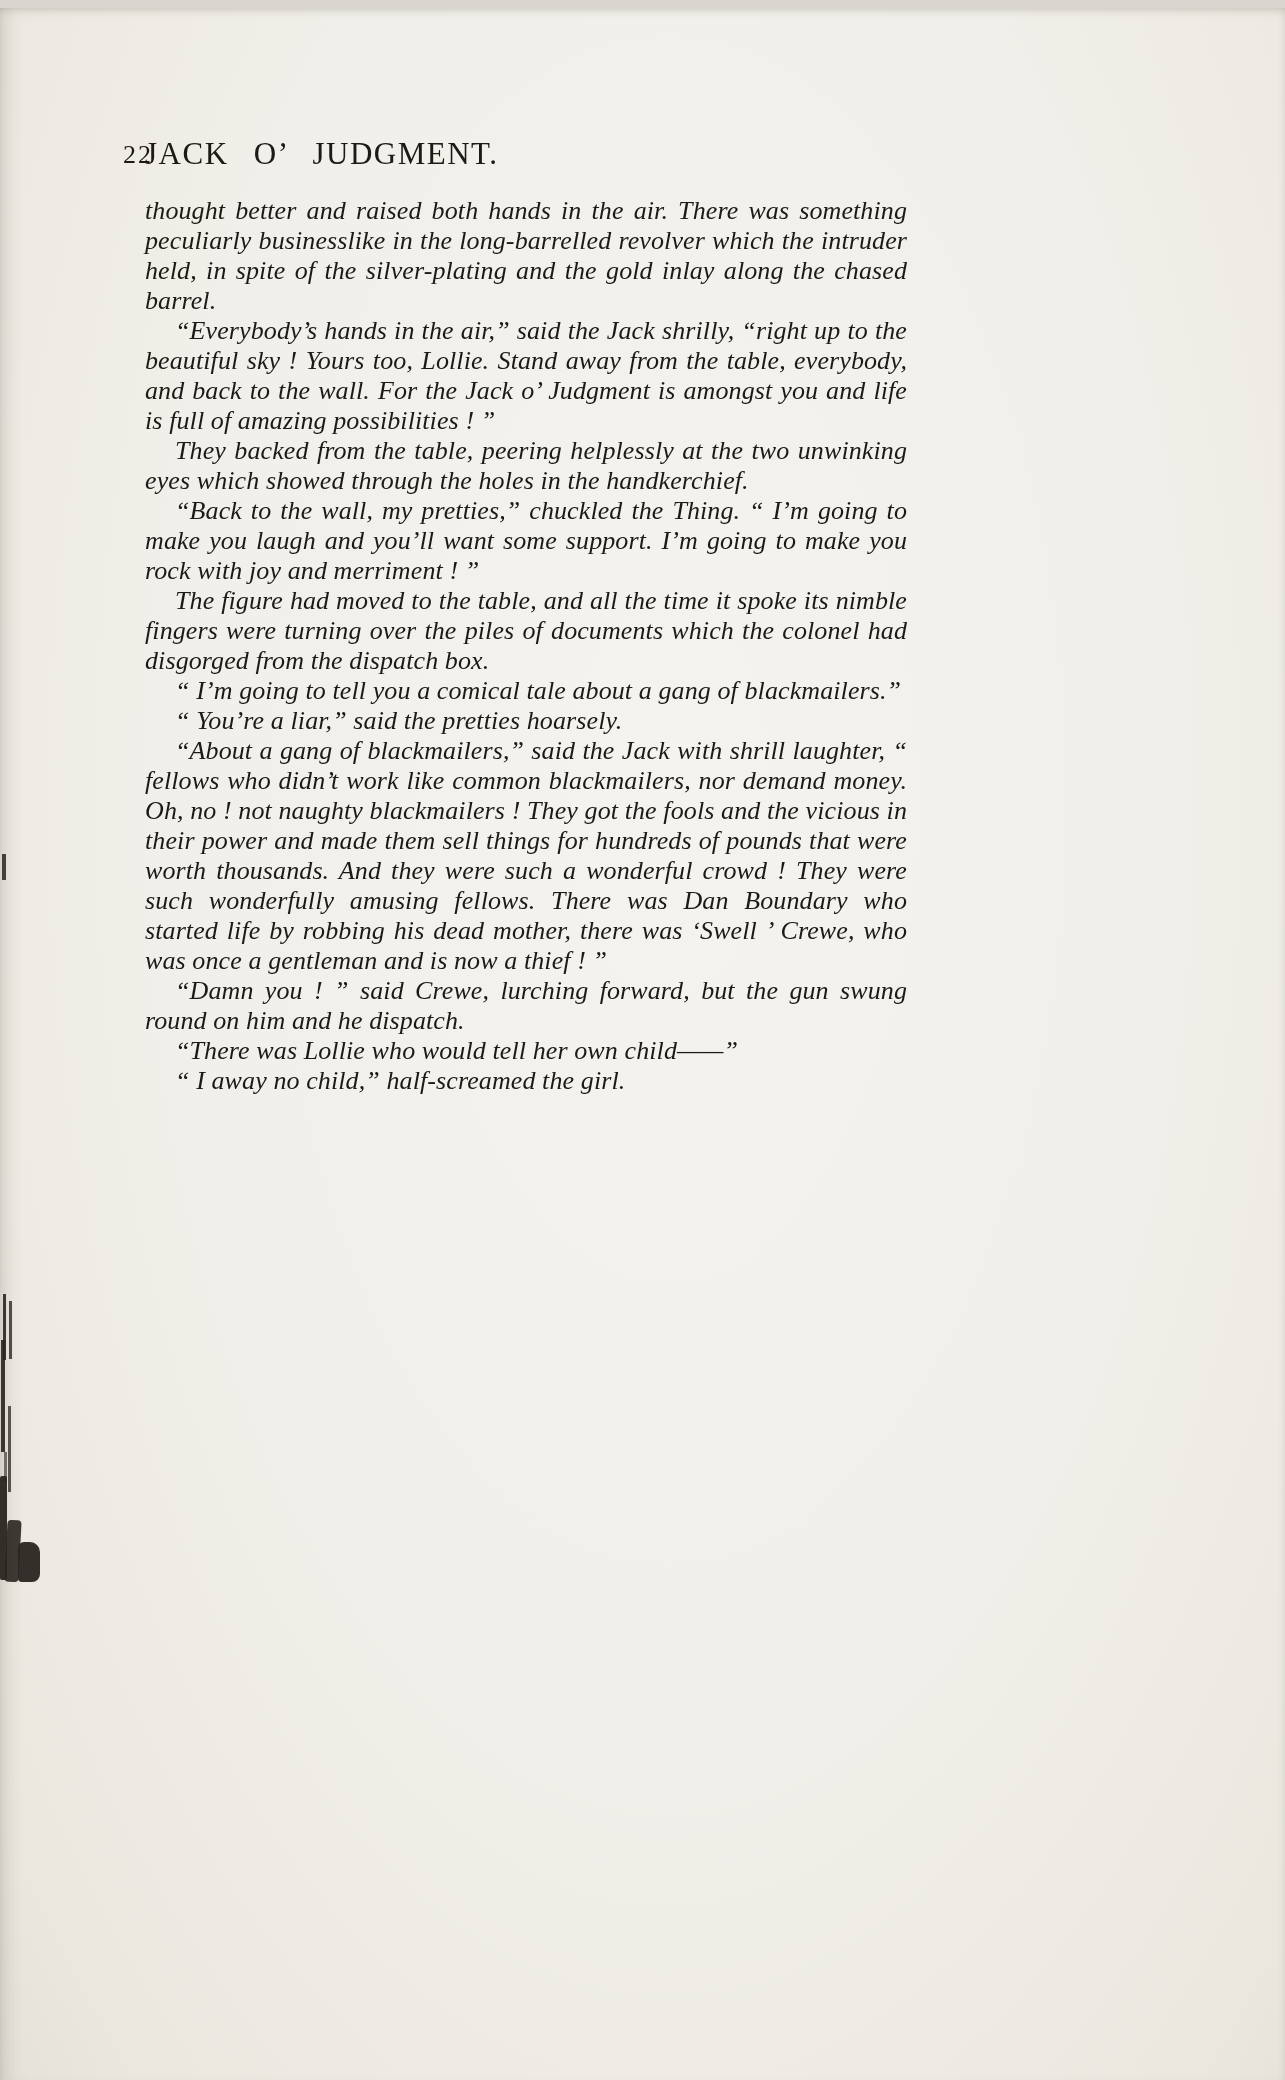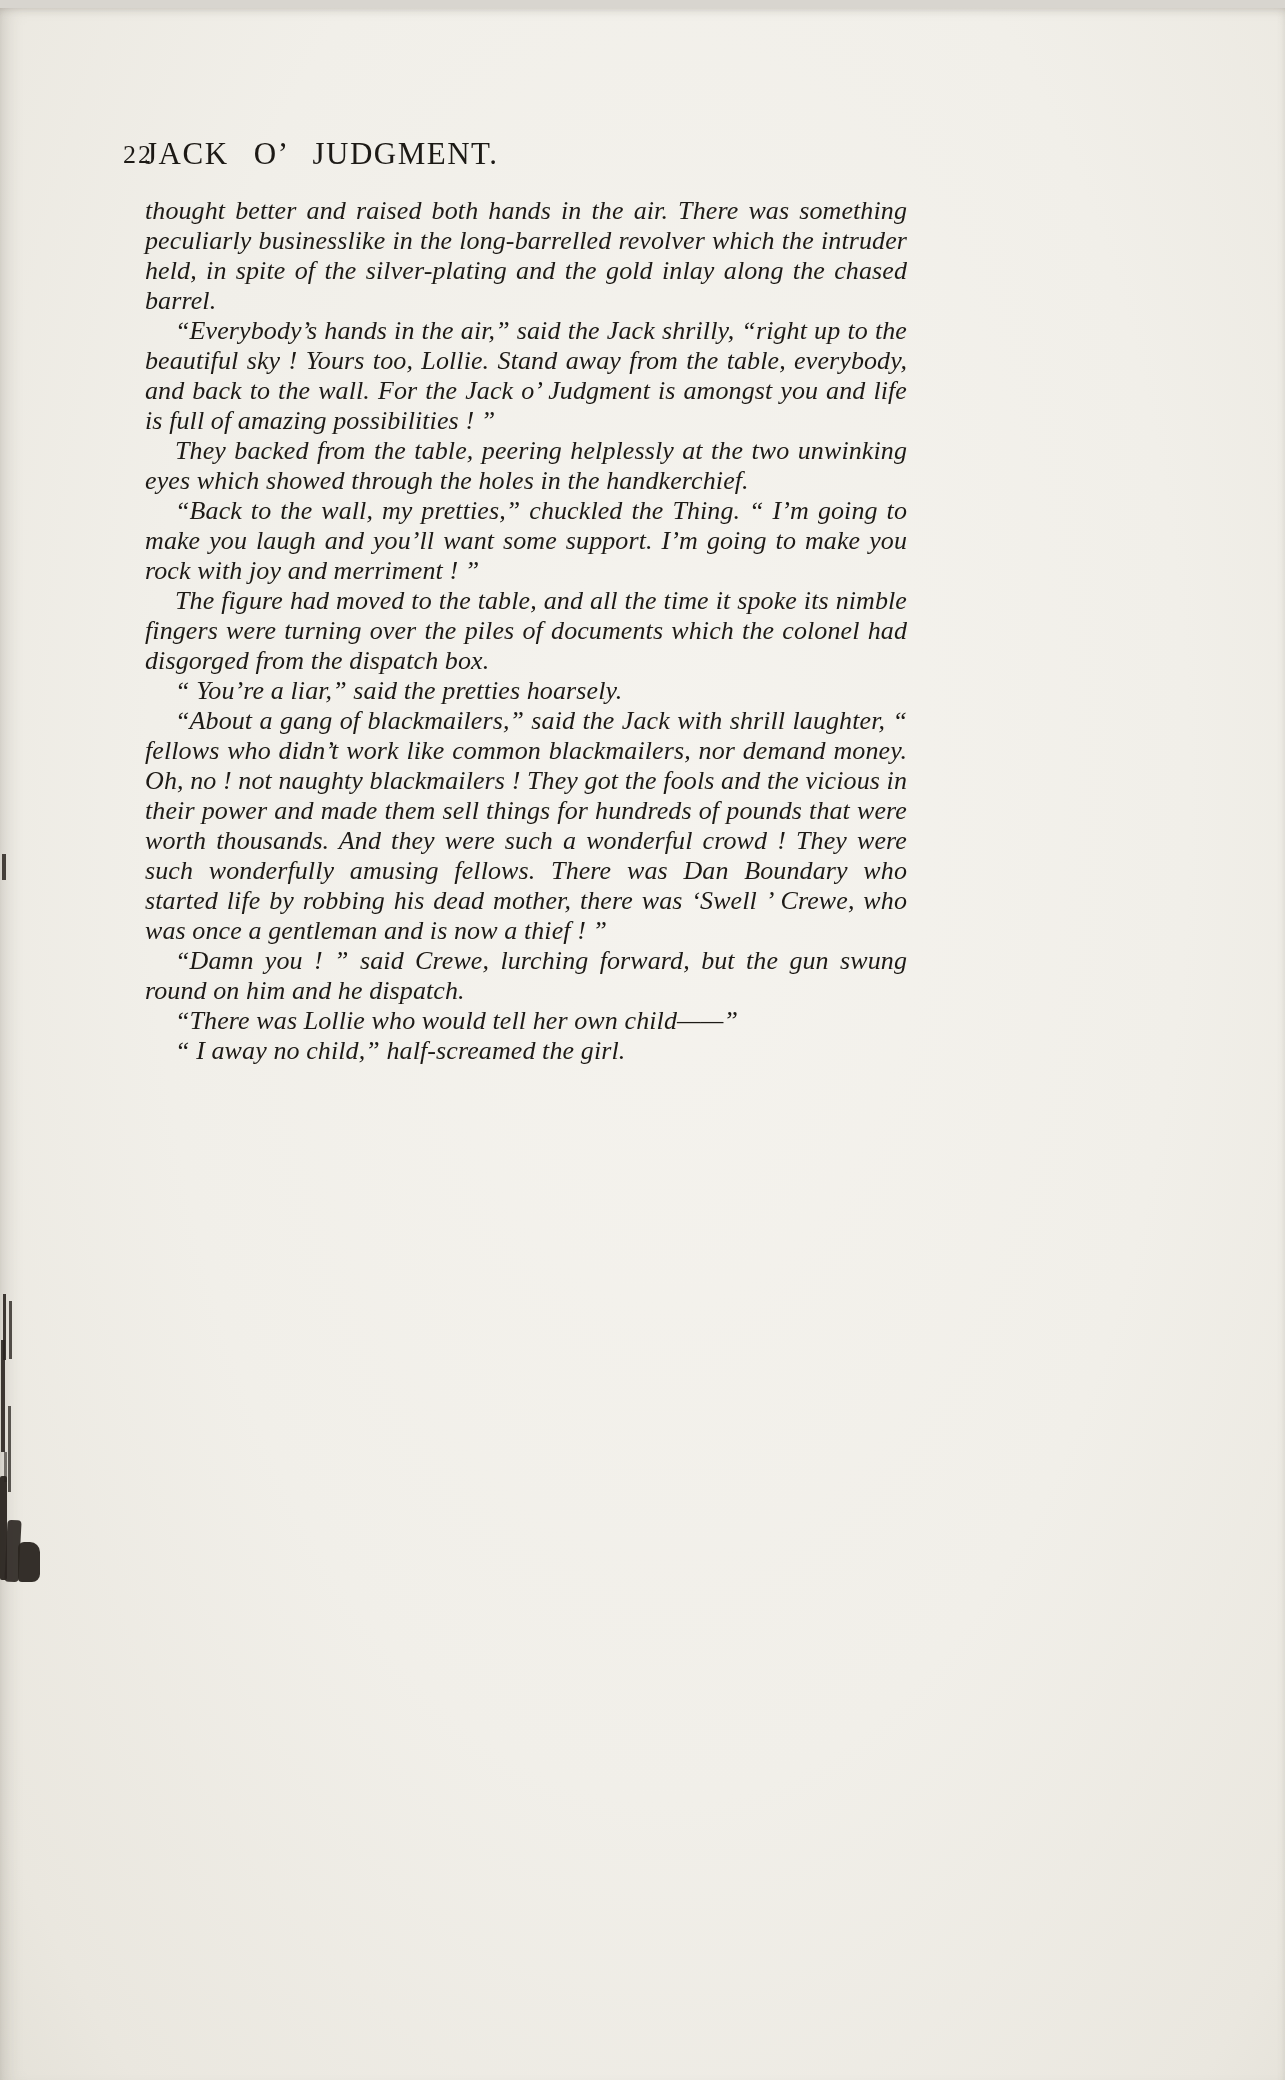--- a/index.html
+++ b/index.html
@@ -89,20 +89,21 @@
     <span class="page-number">22</span>
     <span class="page-title">JACK O’ JUDGMENT.</span>
   </div>
 
   <div class="body-text">
     <p class="noindent">thought better and raised both hands in the air.  There was something peculiarly businesslike in the long-barrelled revolver which the intruder held, in spite of the silver-plating and the gold inlay along the chased barrel.</p>
     <p>“Everybody’s hands in the air,” said the Jack shrilly, “right up to the beautiful sky !  Yours too, Lollie.  Stand away from the table, everybody, and back to the wall. For the Jack o’ Judgment is amongst you and life is full of amazing possibilities ! ”</p>
     <p>They backed from the table, peering helplessly at the two unwinking eyes which showed through the holes in the handkerchief.</p>
     <p>“Back to the wall, my pretties,” chuckled the Thing. “ I’m going to make you laugh and you’ll want some support.  I’m going to make you rock with joy and merriment ! ”</p>
     <p>The figure had moved to the table, and all the time it spoke its nimble fingers were turning over the piles of documents which the colonel had disgorged from the dispatch box.</p>
+    <p>“ I’m going to tell you a comical tale about a gang of blackmailers.”</p>
     <p>“ You’re a liar,” said the pretties hoarsely.</p>
     <p>“About a gang of blackmailers,” said the Jack with shrill laughter, “ fellows who didn’t work like common blackmailers, nor demand money.  Oh, no !  not naughty blackmailers !  They got the fools and the vicious in their power and made them sell things for hundreds of pounds that were worth thousands.  And they were such a wonderful crowd !  They were such wonderfully amusing fellows.  There was Dan Boundary who started life by robbing his dead mother, there was ‘Swell ’ Crewe, who was once a gentleman and is now a thief ! ”</p>
     <p>“Damn you ! ” said Crewe, lurching forward, but the gun swung round on him and he dispatch.</p>
     <p>“There was Lollie who would tell her own child——”</p>
     <p>“ I away no child,”  half-screamed the girl.</p>
   </div>
 
   <div class="ink-mark m1"></div>
   <div class="ink-mark m2"></div>
   <div class="ink-mark m3"></div>

